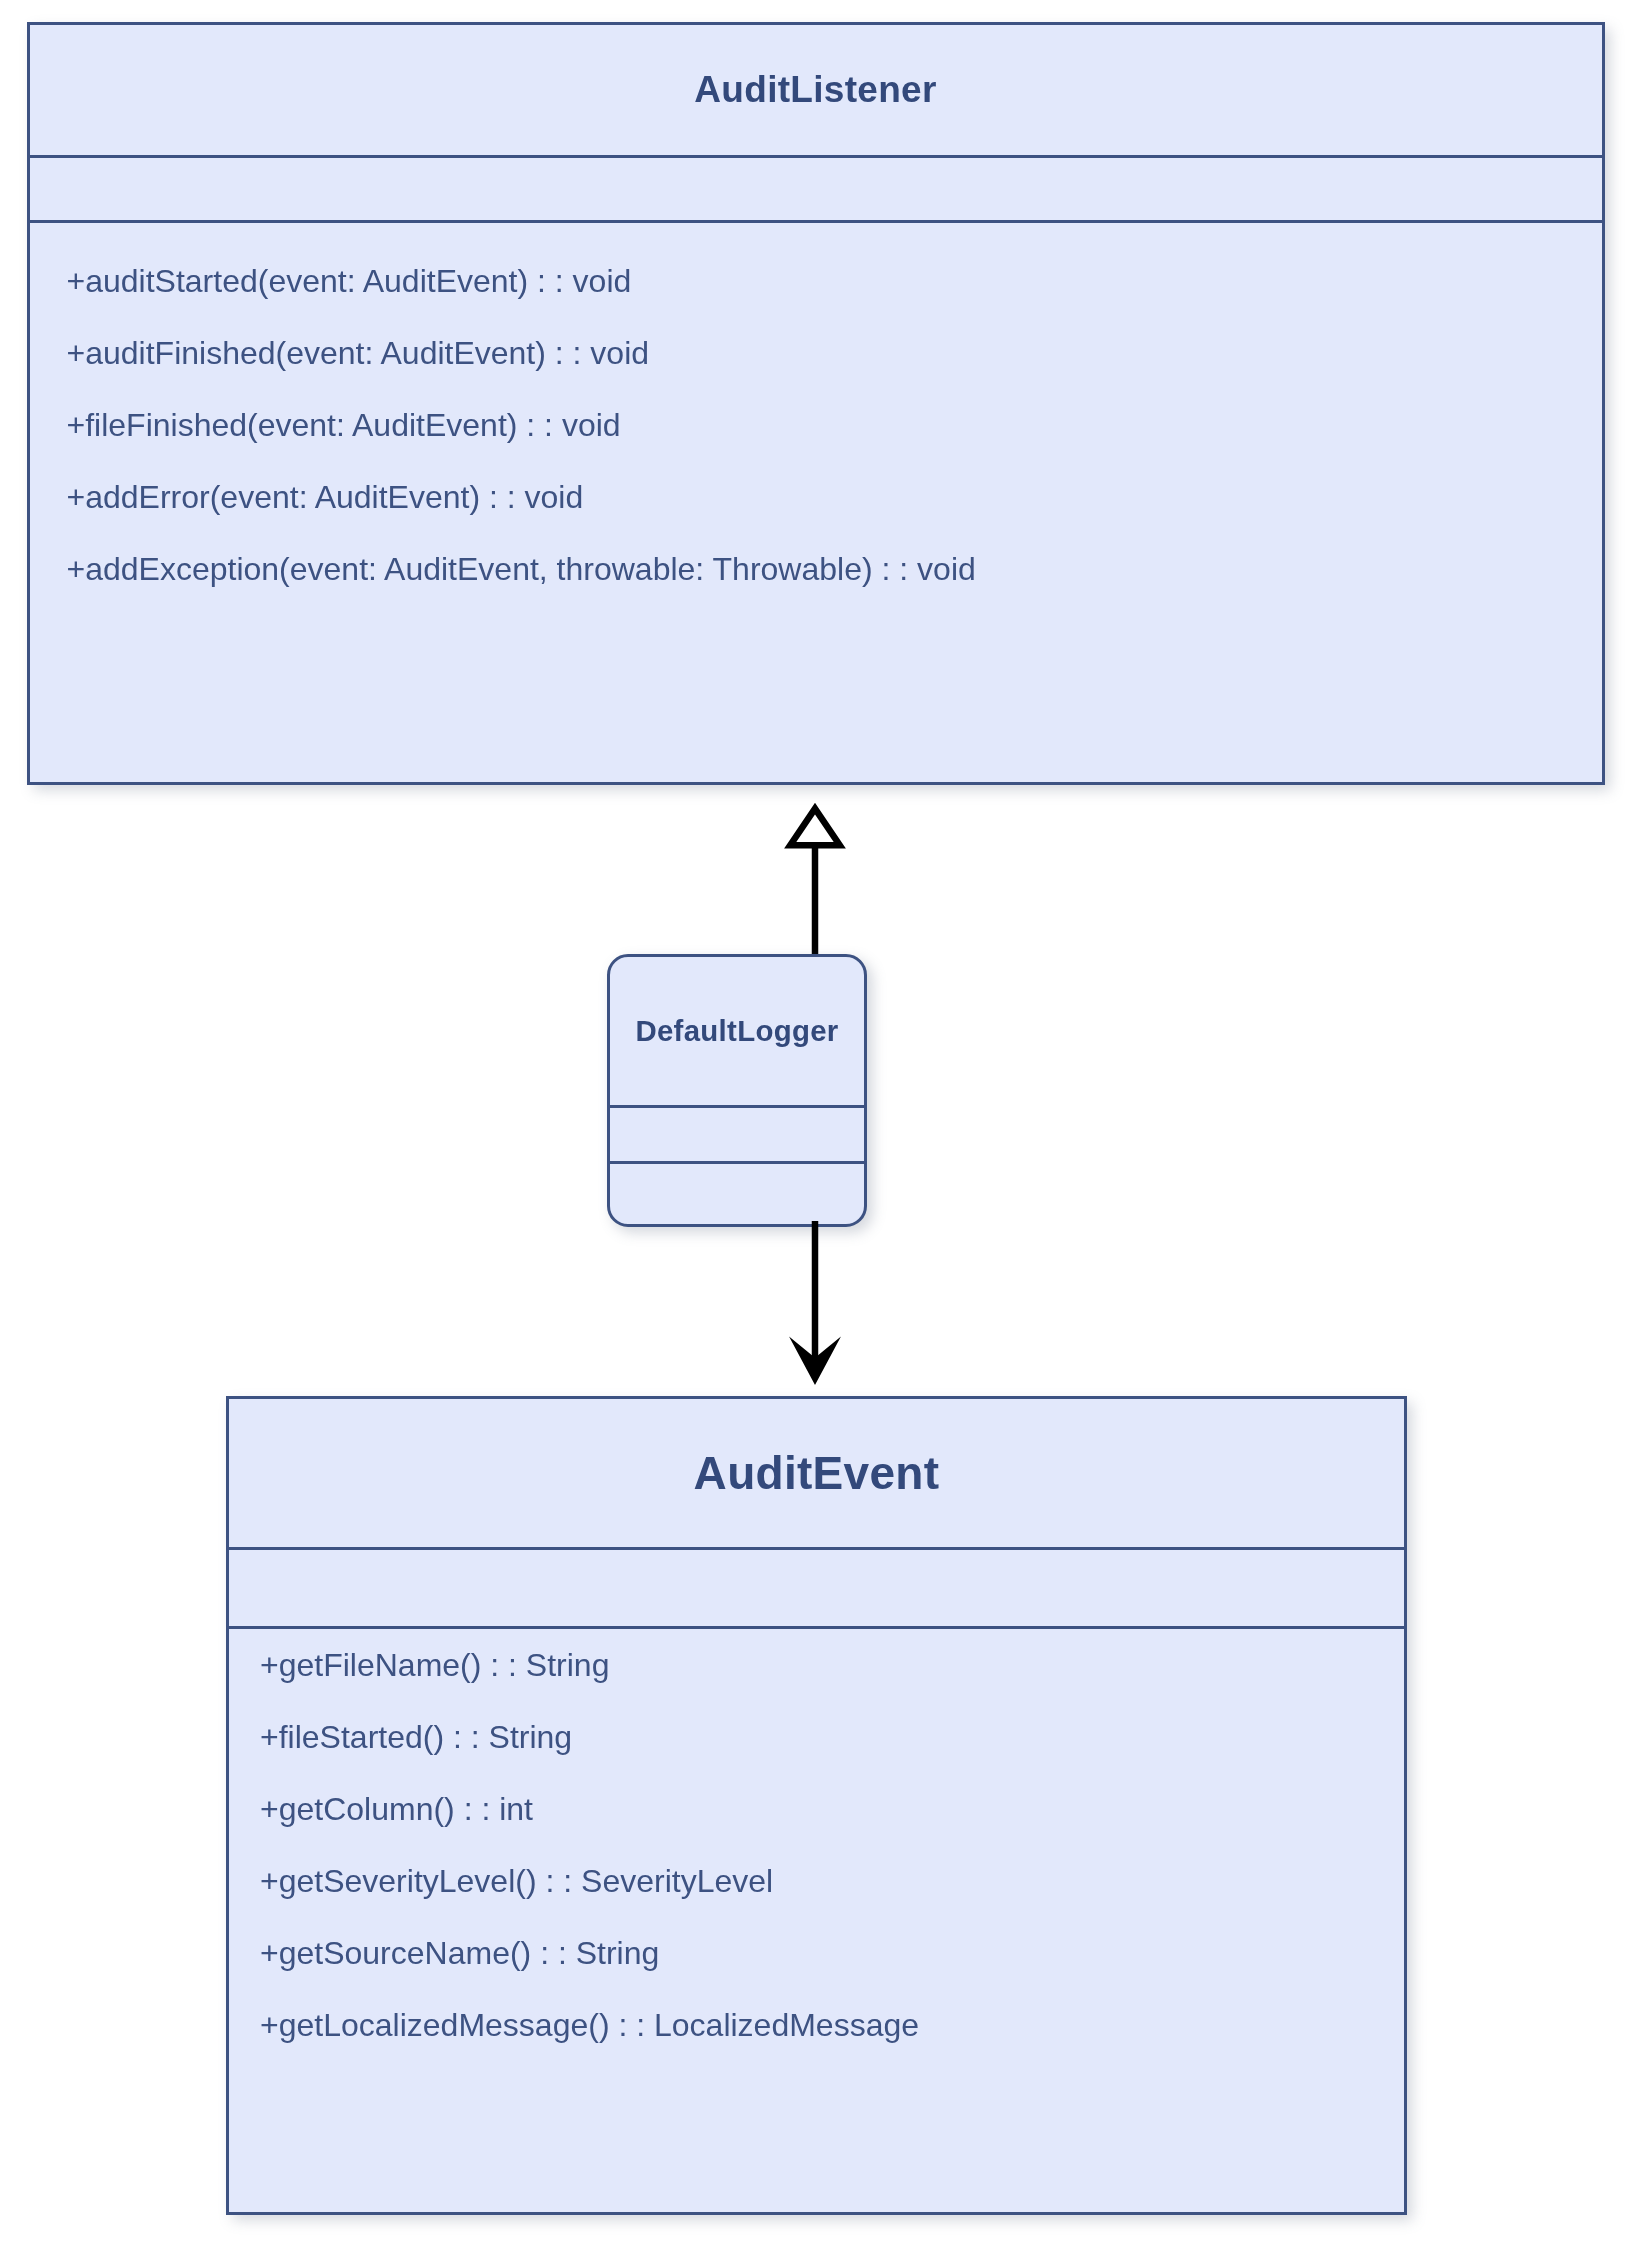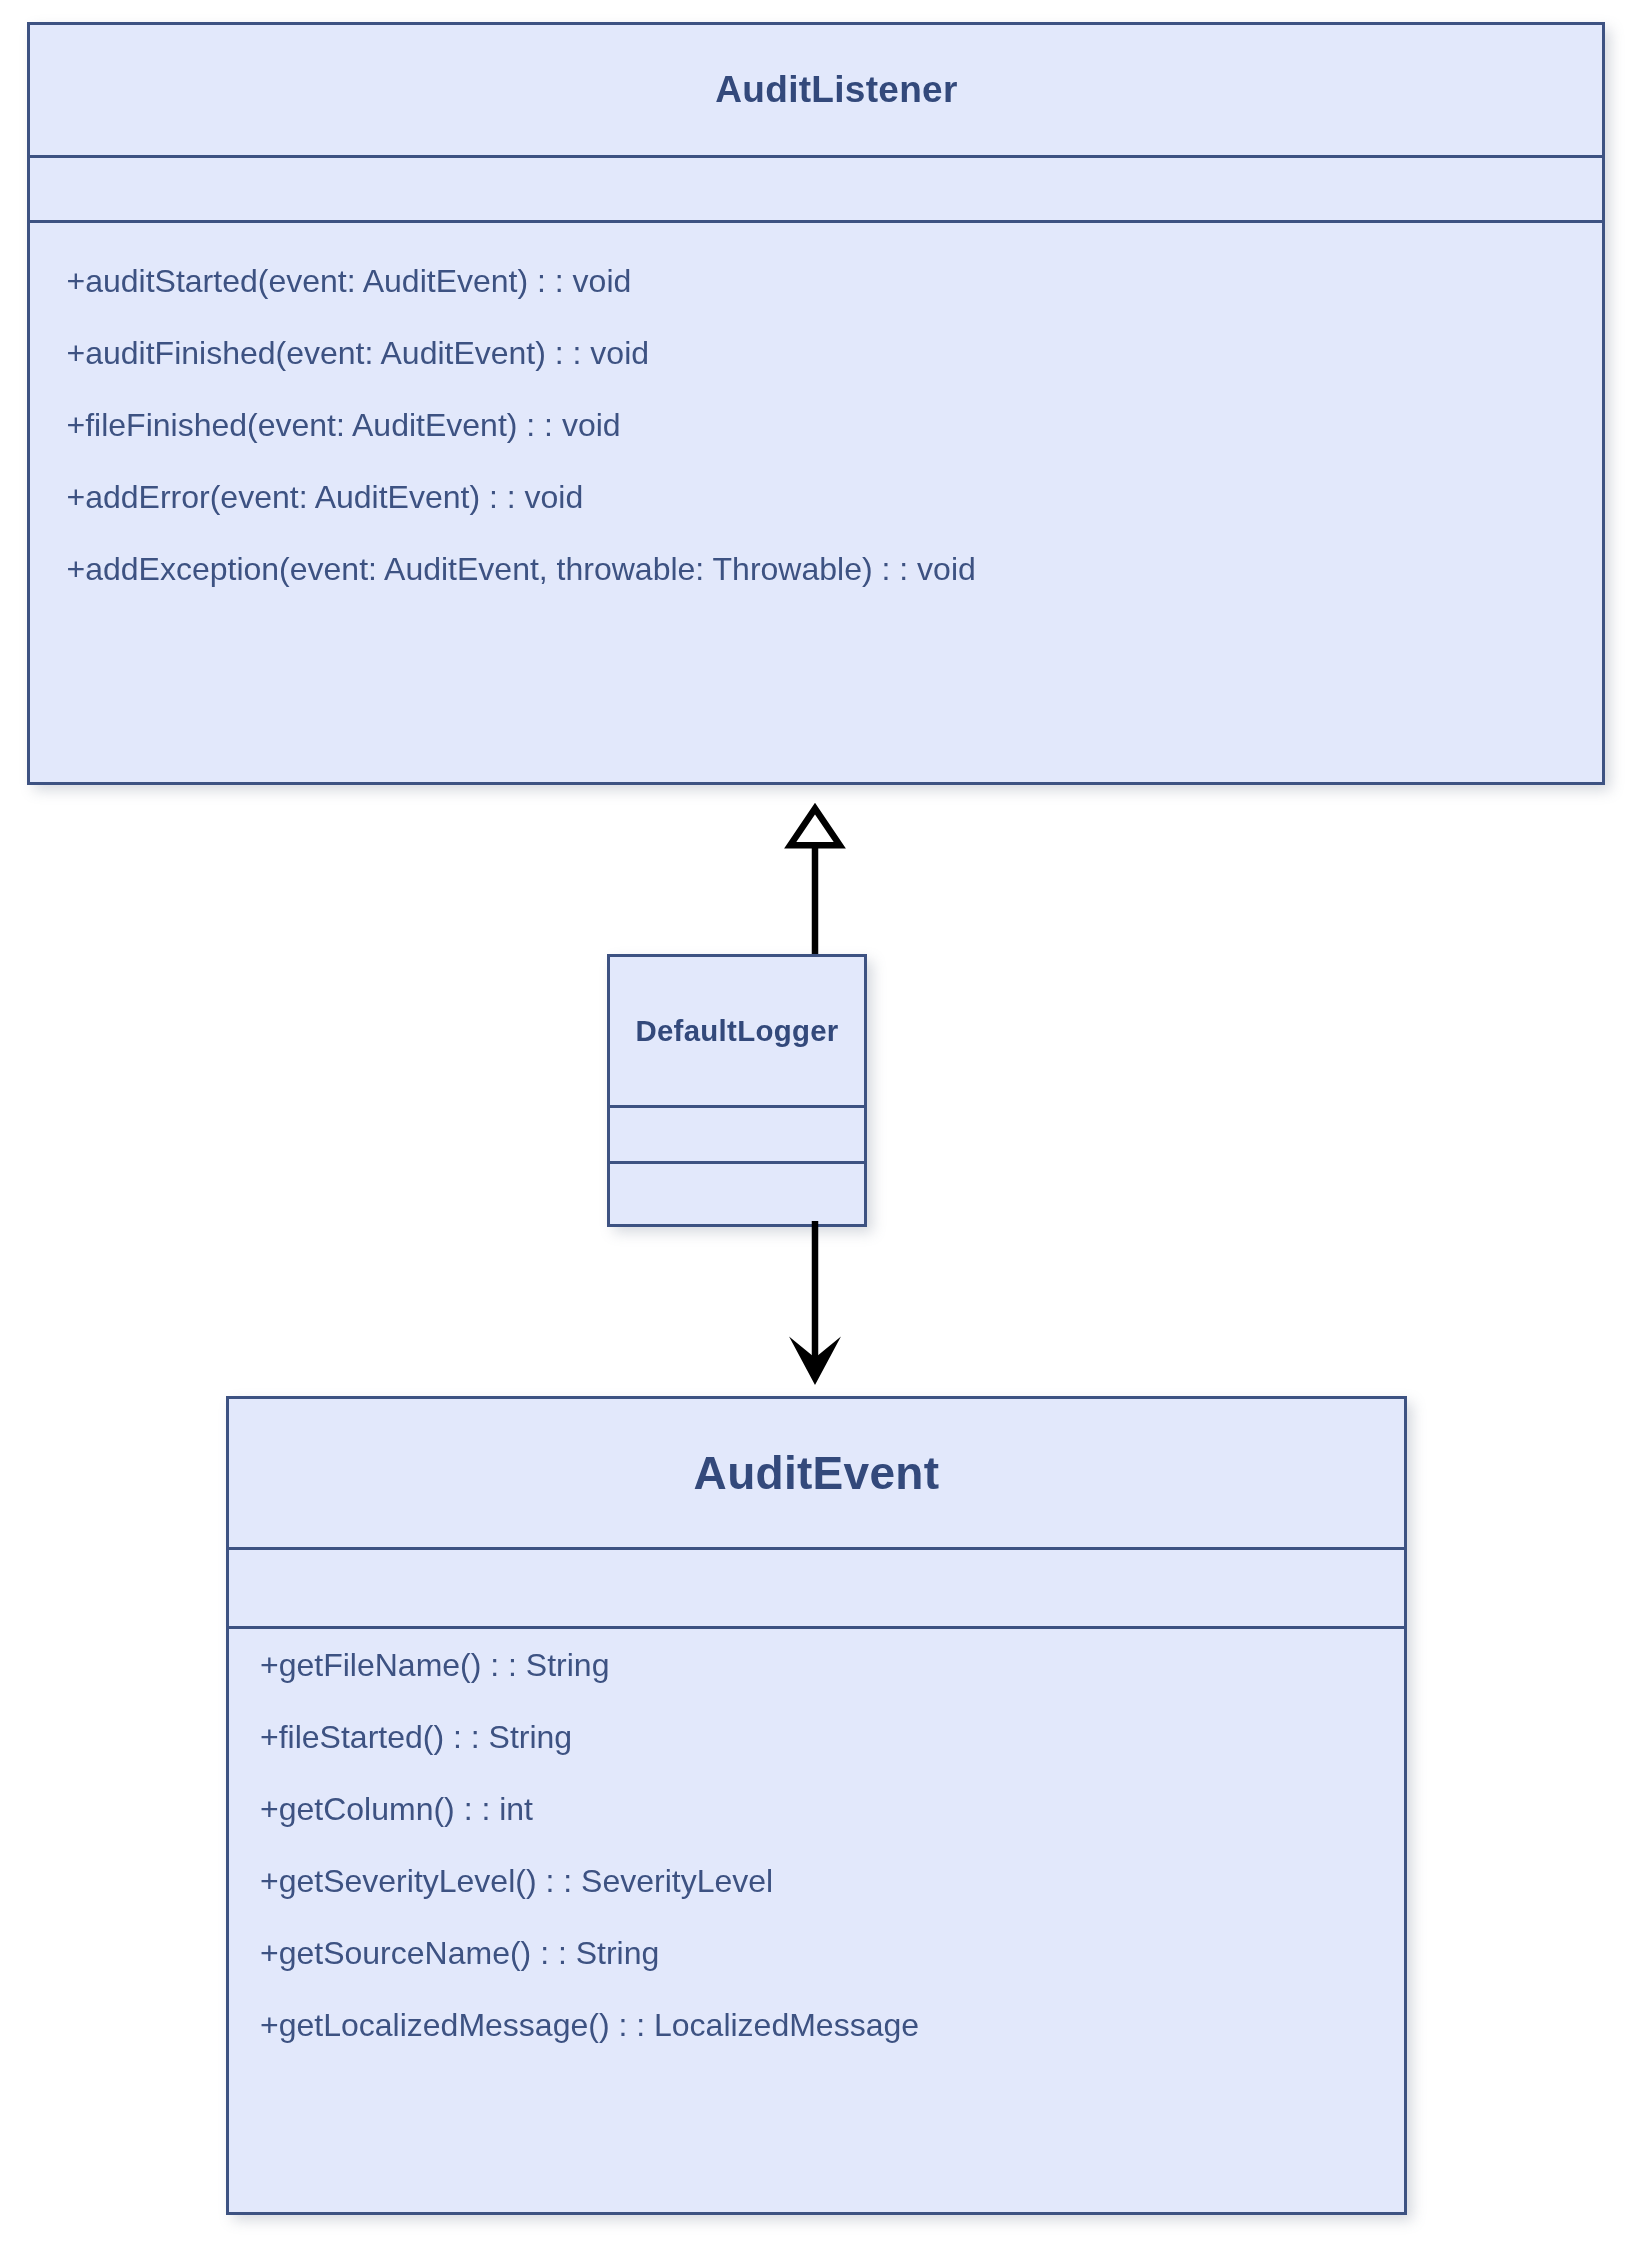--- a/index.html
+++ b/index.html
@@ -58,41 +58,41 @@
   
   #class-audit-listener {
     left: 26.5px;
     top: 22.4px;
     width: 1578px;
     height: 763px;
   }
   #class-audit-listener .uml-title {
     height: 130px;
     font-size: 37px;
-    margin-left: 21px;
   }
   #class-audit-listener .uml-attrs {
     height: 65px;
   }
   #class-audit-listener .uml-methods {
     height: 556px;
     padding-top: 22px;
     padding-left: 37px;
   }
   #class-audit-listener .uml-member {
     font-size: 32px;
     line-height: 72px;
   }
 
   
   #class-default-logger {
     left: 607px;
     top: 954px;
     width: 260px;
     height: 273px;
+    border-radius: 21px;
   }
   #class-default-logger .uml-title {
     height: 148px;
     font-size: 29.4px;
   }
   #class-default-logger .uml-attrs {
     height: 56px;
   }
   #class-default-logger .uml-methods {
     height: 58px;

